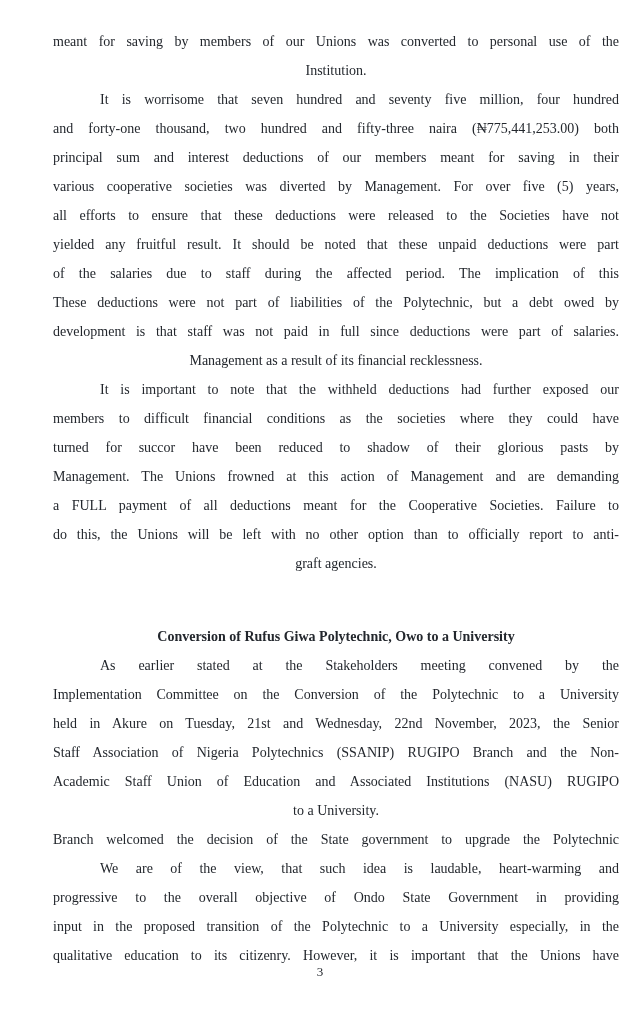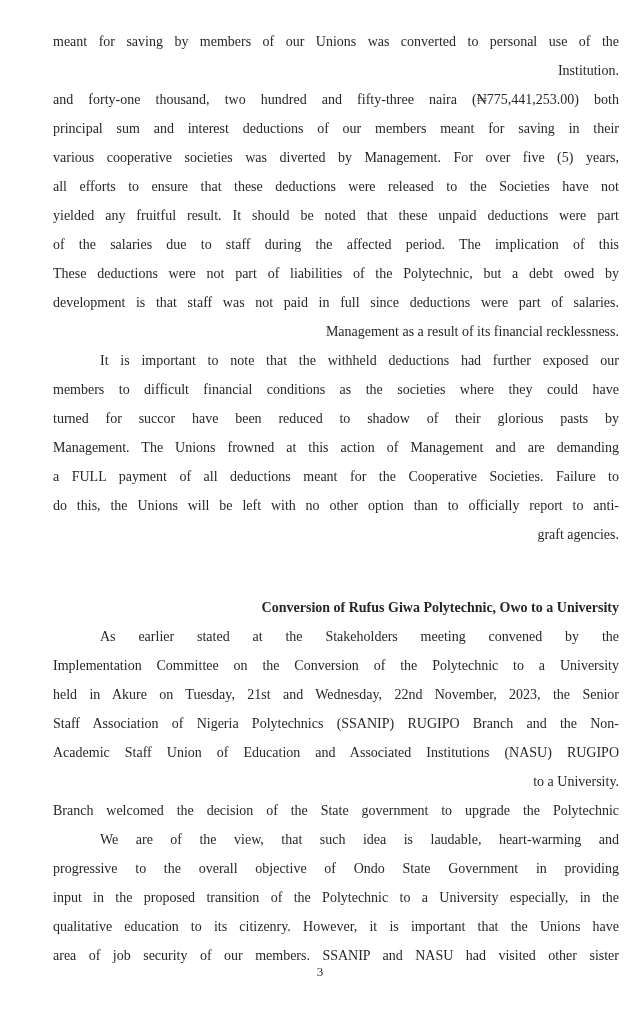--- a/index.html
+++ b/index.html
@@ -21,21 +21,21 @@
     position: absolute;
     left: 53px;
     top: 27px;
     width: 566px;
   }
   .para { margin: 0; }
   .line {
     height: 29px;
     line-height: 29px;
     font-size: 14px;
-    text-align: right;
+    text-align: center;
     overflow: hidden;
   }
   .line.justify {
     text-align: justify;
     text-align-last: justify;
   }
   .line.indent {
     text-indent: 47px;
   }
   .line.heading {
@@ -58,20 +58,21 @@
 </head>
 <body>
 
 <div class="page">
   <div class="content" id="doc-body">
       <div class="para">
         <div class="line justify">meant for saving by members of our Unions was converted to personal use of the</div>
         <div class="line">Institution.</div>
       </div>
       <div class="para">
+        <div class="line justify indent">It is worrisome that seven hundred and seventy five million, four hundred</div>
         <div class="line justify">and forty-one thousand, two hundred and fifty-three naira (₦775,441,253.00) both</div>
         <div class="line justify">principal sum and interest deductions of our members meant for saving in their</div>
         <div class="line justify">various cooperative societies was diverted by Management. For over five (5) years,</div>
         <div class="line justify">all efforts to ensure that these deductions were released to the Societies have not</div>
         <div class="line justify">yielded any fruitful result. It should be noted that these unpaid deductions were part</div>
         <div class="line justify">of the salaries due to staff during the affected period. The implication of this</div>
         <div class="line justify">These deductions were not part of liabilities of the Polytechnic, but a debt owed by</div>
         <div class="line justify">development is that staff was not paid in full since deductions were part of salaries.</div>
         <div class="line">Management as a result of its financial recklessness.</div>
       </div>
@@ -92,17 +93,16 @@
         <div class="line justify">Staff Association of Nigeria Polytechnics (SSANIP) RUGIPO Branch and the Non-</div>
         <div class="line justify">Academic Staff Union of Education and Associated Institutions (NASU) RUGIPO</div>
         <div class="line">to a University.</div>
         <div class="line justify">Branch welcomed the decision of the State government to upgrade the Polytechnic</div>
       </div>
       <div class="para">
         <div class="line justify indent">We are of the view, that such idea is laudable, heart-warming and</div>
         <div class="line justify">progressive to the overall objective of Ondo State Government in providing</div>
         <div class="line justify">input in the proposed transition of the Polytechnic to a University especially, in the</div>
         <div class="line justify">qualitative education to its citizenry. However, it is important that the Unions have</div>
-        <div class="line justify">area of job security of our members. SSANIP and NASU had visited other sister</div>
       </div>
     </div>
   <div class="page-number">3</div>
 </div>
 
 </body></html>

